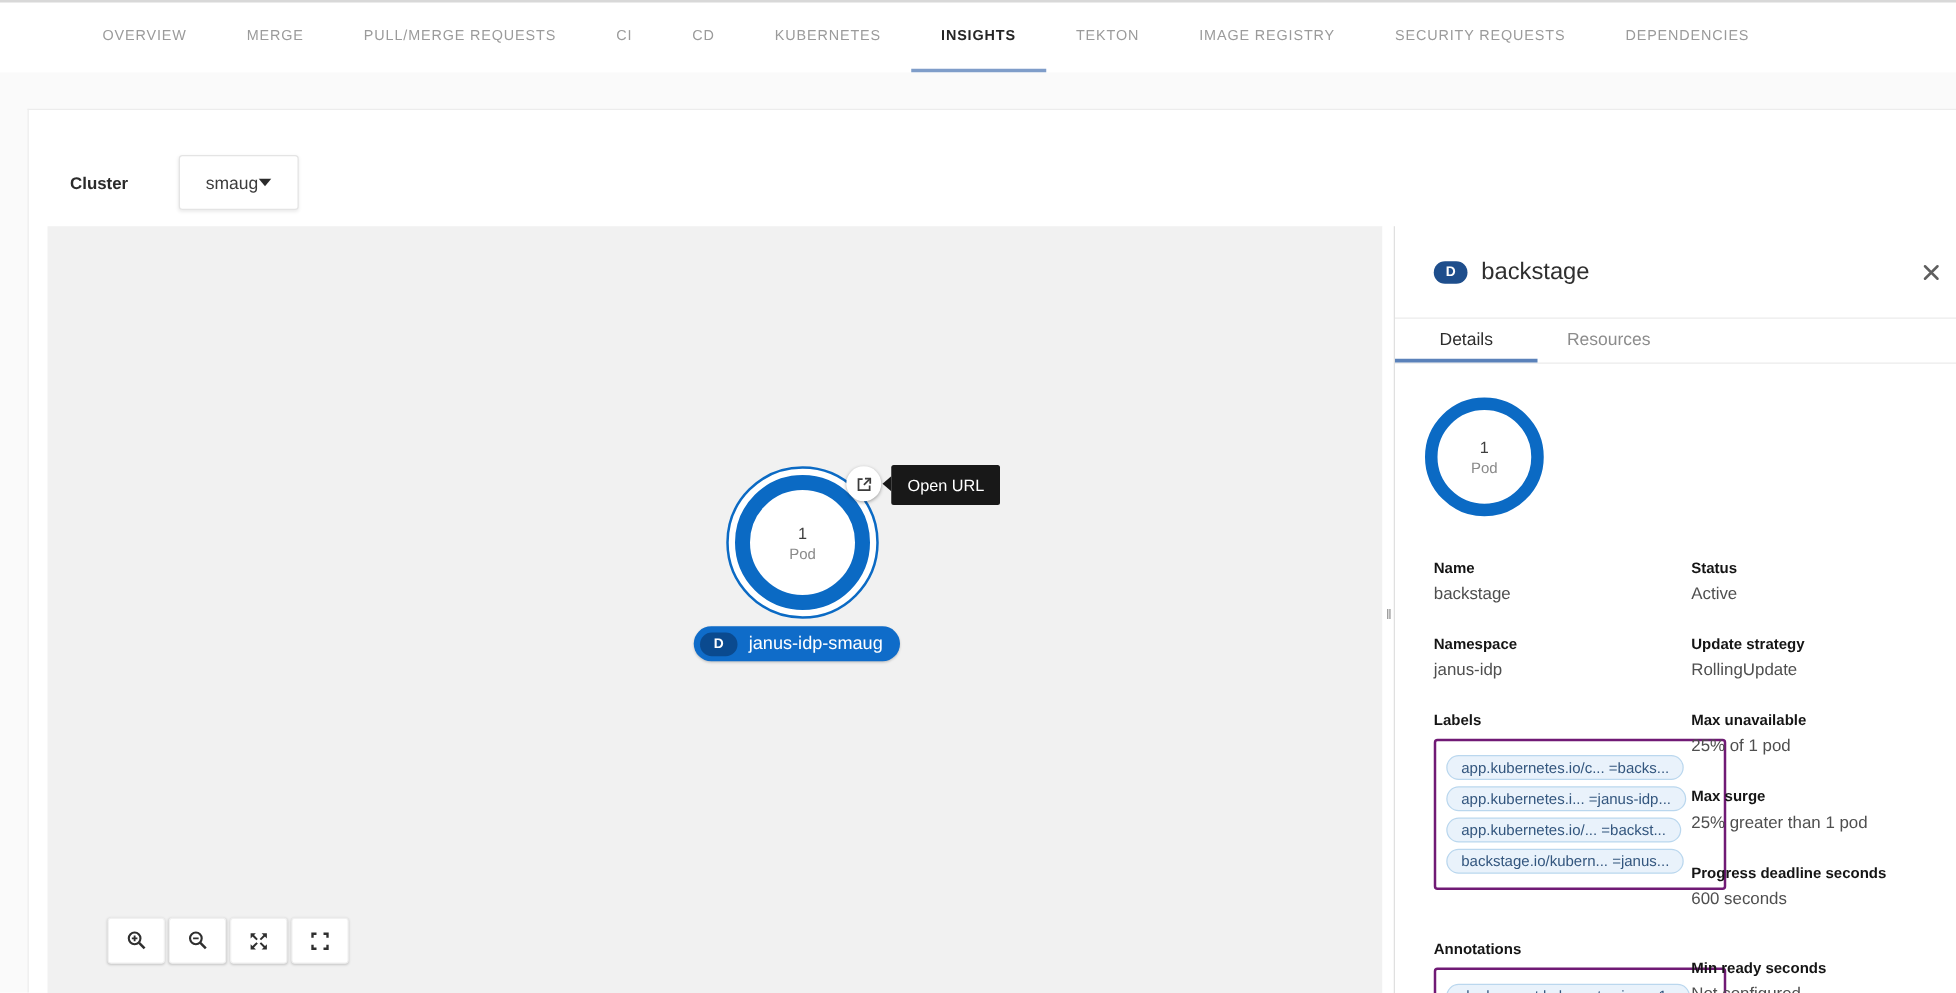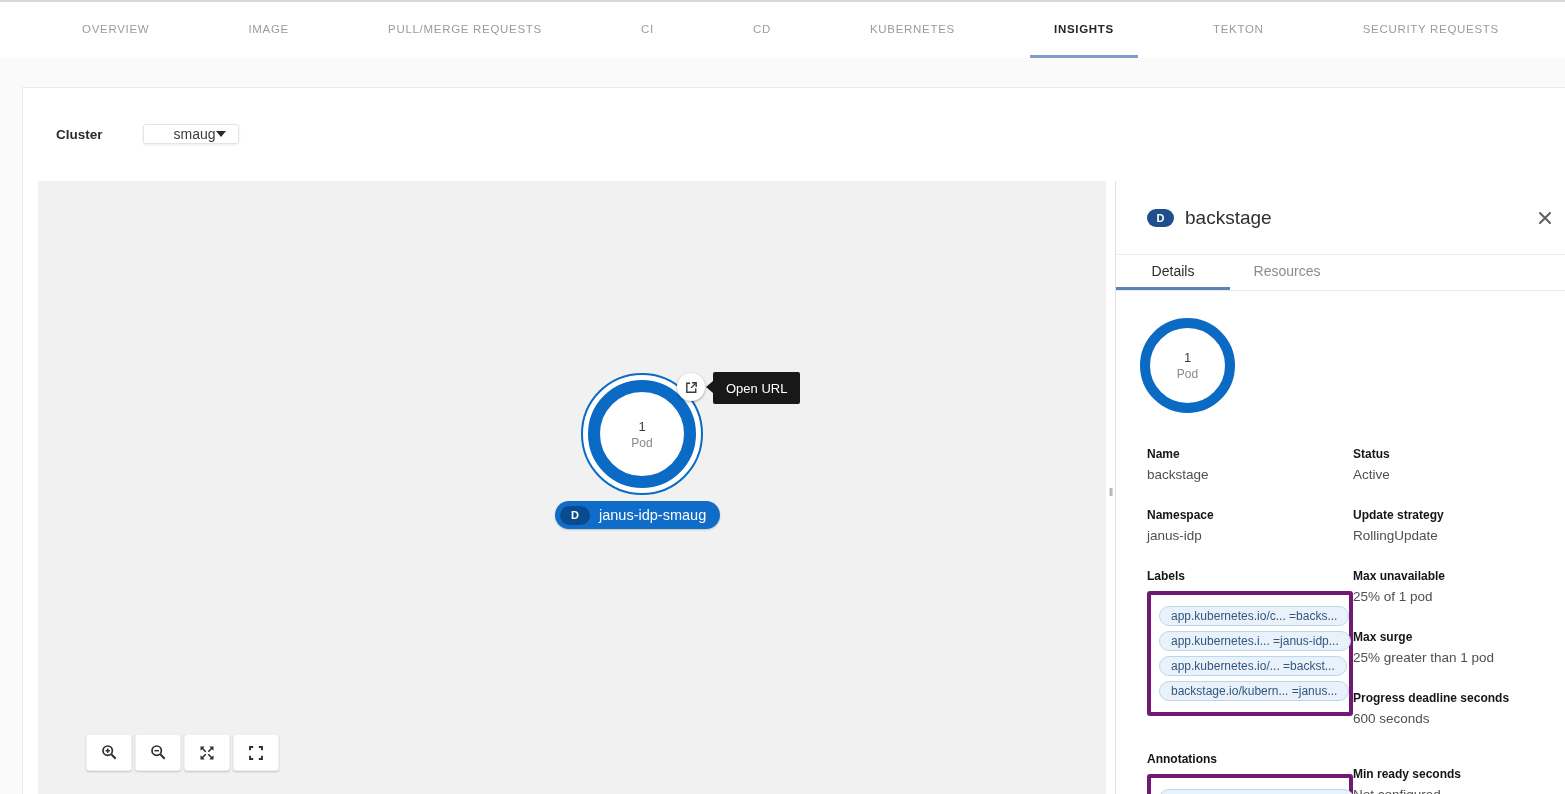--- a/index.html
+++ b/index.html
@@ -2,35 +2,35 @@
 <html><head>
 <meta charset="utf-8">
 <style>
   * { margin:0; padding:0; box-sizing:border-box; }
   html,body { width:1565px; height:794px; overflow:hidden; background:#fff;
     font-family:"Liberation Sans","DejaVu Sans",sans-serif; }
 
   
   .tabbar { position:absolute; left:0; top:0; width:1565px; height:58px; background:#fff;
     border-top:2px solid #d8d8d8; display:flex; align-items:stretch;
-    justify-content:space-between; padding:0 42px 0 58px; }
+    padding:0 42px 0 58px; }
   .tab { display:flex; align-items:center; padding:0 24px; font-size:11.5px; letter-spacing:.7px;
     color:#9b9b9b; font-weight:500; cursor:pointer; border-bottom:3px solid transparent; white-space:nowrap; }
   .tab.active { color:#262626; font-weight:700; border-bottom-color:#7f9dc9; }
 
   
   .page { position:absolute; left:0; top:58px; width:1565px; height:736px; background:#fafafa; }
   .card { position:absolute; left:22px; top:29px; right:0; bottom:0; background:#fff;
     border:1px solid #ececec; border-right:none; border-bottom:none; }
 
   
   .cluster-row { position:absolute; left:33px; top:36px; display:flex; align-items:center; }
   .cluster-label { font-size:13.5px; font-weight:700; color:#2b2b2b; margin-right:40px; }
-  .cluster-select { width:96px; height:20px; background:#fff; border:1px solid #e4e4e4; border-radius:3px;
-    box-shadow:0 1px 3px rgba(0,0,0,.08); display:flex; align-items:center; justify-content:flex-end;
+  .cluster-select { width:96px; height:44px; background:#fff; border:1px solid #e4e4e4; border-radius:3px;
+    box-shadow:0 1px 3px rgba(0,0,0,.08); display:flex; align-items:center; justify-content:center;
     padding:0 12px; cursor:pointer; }
   .cluster-select .val { font-size:14px; color:#3c3c3c; }
   .caret { width:0; height:0; border-left:5px solid transparent; border-right:5px solid transparent;
     border-top:6px solid #2b2b2b; }
 
   
   .canvas { position:absolute; left:15px; top:93px; width:1068px; height:621px; background:#f1f1f1; }
 
   .node-outer { position:absolute; left:543px; top:192px; width:122px; height:122px; border-radius:50%;
     background:#fff; border:2.5px solid #0b6ac4; }
@@ -82,37 +82,39 @@
   .donut { width:95px; height:95px; border-radius:50%; border:10px solid #0b6ac4; margin-left:-7px;
     display:flex; flex-direction:column; align-items:center; justify-content:center; }
 
   .fields { display:grid; grid-template-columns:206px 1fr; column-gap:0; row-gap:22px; margin-top:32px; }
   .fgroup { margin-bottom:0; }
   .flabel { font-size:12px; font-weight:700; color:#151515; line-height:18px; }
   .fvalue { font-size:13.5px; color:#4f4f4f; margin-top:3px; line-height:18px; }
   .stack .fgroup { margin-bottom:22px; }
   .stack .fgroup:last-child { margin-bottom:0; }
 
-  .chipbox { margin-top:6px; width:206px; border:4px solid #701a75; border-radius:3px; padding:6px 8px; }
+  .chipbox { margin-top:6px; width:234px; border:2px solid #701a75; border-radius:3px; padding:6px 8px; }
   .chip { display:table; margin:5px 0; background:#e9f2fb; border:1px solid #bad7ee; border-radius:12px;
     padding:2px 11px; font-size:12px; color:#33567e; white-space:nowrap; }
 </style>
 </head>
 <body>
 
 <div class="tabbar">
   <div class="tab">OVERVIEW</div>
-  <div class="tab">IMAGE</div>
+  <div class="tab">MERGE</div>
   <div class="tab">PULL/MERGE REQUESTS</div>
   <div class="tab">CI</div>
   <div class="tab">CD</div>
   <div class="tab">KUBERNETES</div>
   <div class="tab active">INSIGHTS</div>
   <div class="tab">TEKTON</div>
+  <div class="tab">IMAGE REGISTRY</div>
   <div class="tab">SECURITY REQUESTS</div>
+  <div class="tab">DEPENDENCIES</div>
 </div>
 
 <div class="page">
   <div class="card">
 
     <div class="cluster-row">
       <span class="cluster-label">Cluster</span>
       <div class="cluster-select">
         <span class="val">smaug</span>
         <span class="caret"></span>

